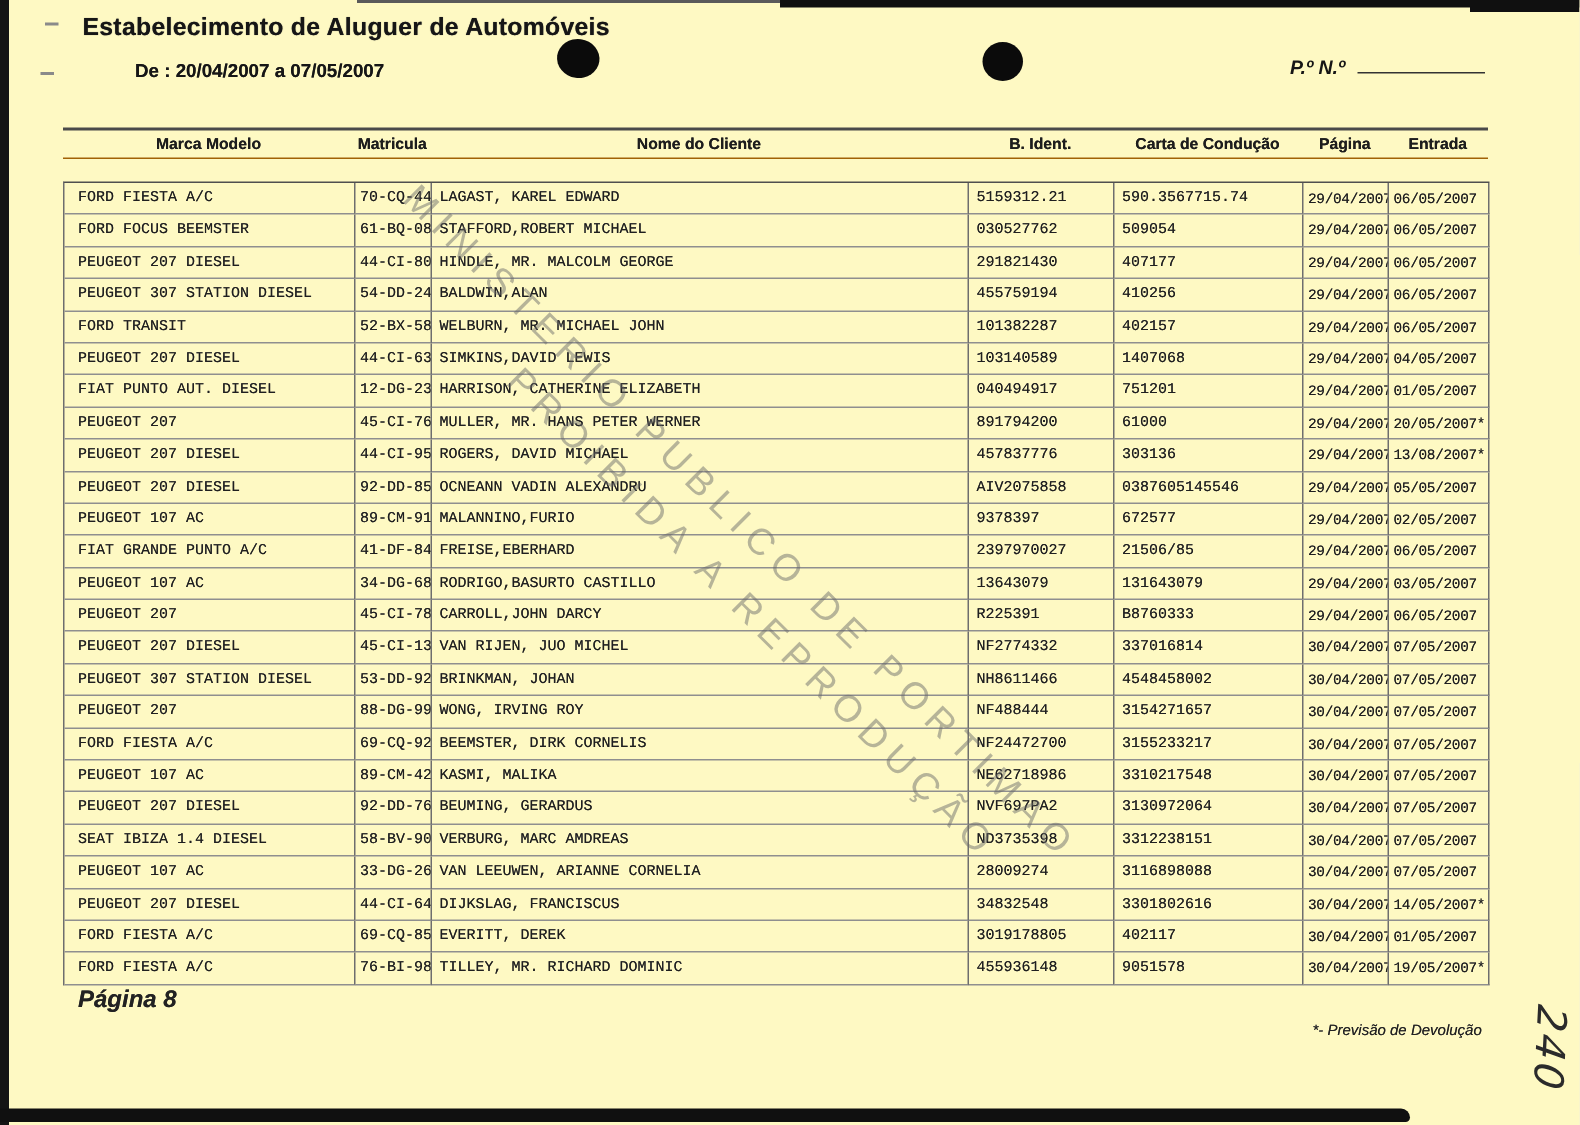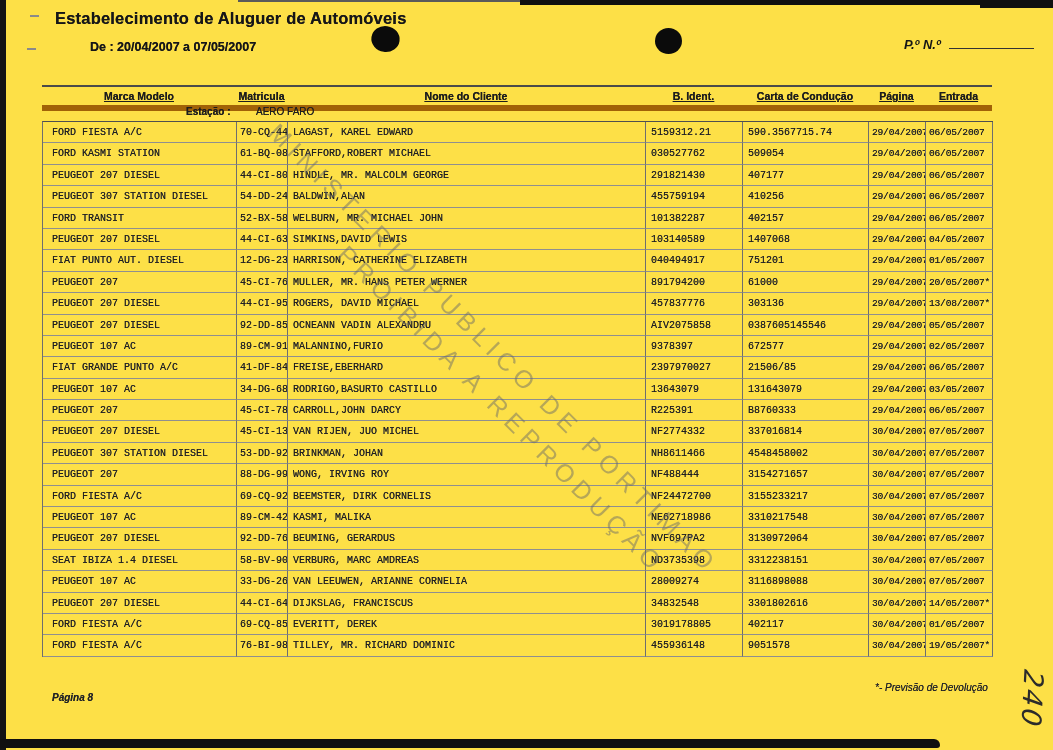--- a/index.html
+++ b/index.html
@@ -4,45 +4,44 @@
 <style>
   html,body{margin:0;padding:0;}
   body{
     width:1053px;height:750px;
     background:#e9e9e7;
     font-family:"Liberation Sans", sans-serif;
     -webkit-font-smoothing:antialiased;
   }
   .page{
     position:relative;width:1053px;height:750px;
-    background:#fde047;overflow:hidden;color:#1d1d1d;
+    background:#fef9c3;overflow:hidden;color:#1d1d1d;
   }
   
   .edge-left{position:absolute;left:0;top:0;width:6px;height:750px;background:#141414;}
   .edge-top-thin{position:absolute;left:238px;top:0;width:285px;height:2px;background:#5a5a5a;}
   .edge-top{position:absolute;left:520px;top:0;width:533px;height:5px;background:#101010;}
   .edge-top-corner{position:absolute;left:980px;top:0;width:73px;height:8px;background:#101010;}
   .edge-bottom{position:absolute;left:0;top:739px;width:940px;height:9px;background:#101010;border-radius:0 6px 3px 0;}
   .mark-dash{position:absolute;background:#8a8a8a;}
   .hole{position:absolute;width:27px;height:26px;background:#0b0b0b;border-radius:50%;}
   .hole-1{left:372px;top:26px;transform:rotate(8deg) scaleX(1.05);}
   .hole-2{left:655px;top:28px;}
 
   .title{position:absolute;left:55px;top:9px;font-size:16.5px;font-weight:bold;letter-spacing:.2px;color:#161616;text-shadow:0 0 .5px #333;}
   .subtitle{position:absolute;left:90px;top:40px;font-size:12.5px;font-weight:bold;color:#161616;text-shadow:0 0 .4px #333;}
-  .pn{position:absolute;left:904px;top:36px;font-size:13px;font-style:italic;font-weight:bold;color:#161616;}
+  .pn{position:absolute;left:860px;top:36px;font-size:13px;font-style:italic;font-weight:bold;color:#161616;}
   .pn-line{display:inline-block;width:85px;border-bottom:1.5px solid #333;margin-left:8px;height:12px;}
 
   
   .thead{
     position:absolute;left:42px;top:85px;width:950px;height:18px;
-    border-top:2px solid #4a4a4a;border-bottom:6px solid #a16207;
+    border-top:2px solid #4a4a4a;border-bottom:1px solid #a16207;
     display:grid;grid-template-columns:194px 51px 358px 97px 126px 57px 67px;
     align-items:center;
-    text-decoration:underline;
   }
   .thead span{font-size:10.5px;font-weight:bold;text-align:center;white-space:nowrap;text-shadow:0 0 .4px #222;}
   .station{position:absolute;left:42px;top:104px;width:950px;height:17px;font-size:10px;}
   .station .lab{position:absolute;left:144px;top:2px;font-weight:bold;text-shadow:0 0 .4px #222;}
   .station .val{position:absolute;left:214px;top:2px;text-shadow:0 0 .3px #333;}
 
   .tbody{
     position:absolute;left:42px;top:121px;width:950px;
     border-top:1.5px solid #4f4f4f;border-left:1px solid #6e6e6e;
     display:grid;grid-template-columns:194px 51px 358px 97px 126px 57px 67px;
@@ -61,21 +60,21 @@
 
   
   .wm{
     position:absolute;transform-origin:0 0;transform:rotate(45deg);
     font-size:25px;letter-spacing:6px;white-space:nowrap;
     color:rgba(105,105,105,.48);z-index:5;font-weight:400;
   }
   .wm1{left:283px;top:118px;}
   .wm2{left:352px;top:240px;}
 
-  .foot-page{position:absolute;left:52px;top:692px;font-size:10px;font-style:italic;font-weight:bold;color:#222;text-shadow:0 0 .3px #444;}
+  .foot-page{position:absolute;left:52px;top:658px;font-size:16px;font-style:italic;font-weight:bold;color:#222;text-shadow:0 0 .3px #444;}
   .foot-note{position:absolute;left:875px;top:682px;font-size:10px;font-style:italic;color:#222;white-space:nowrap;text-shadow:0 0 .3px #444;}
   .handwritten{
     position:absolute;left:988px;top:668px;width:70px;
     font-family:"DejaVu Sans", sans-serif;font-style:italic;font-size:27px;color:#2b2b2b;
     transform:rotate(93deg) skewX(-6deg);transform-origin:30px 30px;letter-spacing:2px;
   }
 </style>
 </head>
 <body>
 
@@ -103,38 +102,34 @@
   <div class="thead">
     <span>Marca Modelo</span>
     <span>Matricula</span>
     <span>Nome do Cliente</span>
     <span>B. Ident.</span>
     <span>Carta de Condução</span>
     <span>Página</span>
     <span>Entrada</span>
   </div>
 
-  <div class="station">
-    <span class="lab">Estação :</span>
-    <span class="val">AERO FARO</span>
-  </div>
 
   <div class="tbody">
     <div style="display:contents;">
       <span class="cell marca">FORD FIESTA  A/C</span>
       <span class="cell matricula">70-CQ-44</span>
       <span class="cell">LAGAST, KAREL EDWARD</span>
       <span class="cell">5159312.21</span>
       <span class="cell">590.3567715.74</span>
       <span class="cell date">29/04/2007</span>
       <span class="cell date">06/05/2007</span>
     </div>
 
     <div style="display:contents;">
-      <span class="cell marca">FORD KASMI STATION</span>
+      <span class="cell marca">FORD FOCUS BEEMSTER</span>
       <span class="cell matricula">61-BQ-08</span>
       <span class="cell">STAFFORD,ROBERT MICHAEL</span>
       <span class="cell">030527762</span>
       <span class="cell">509054</span>
       <span class="cell date">29/04/2007</span>
       <span class="cell date">06/05/2007</span>
     </div>
 
     <div style="display:contents;">
       <span class="cell marca">PEUGEOT 207 DIESEL</span>

